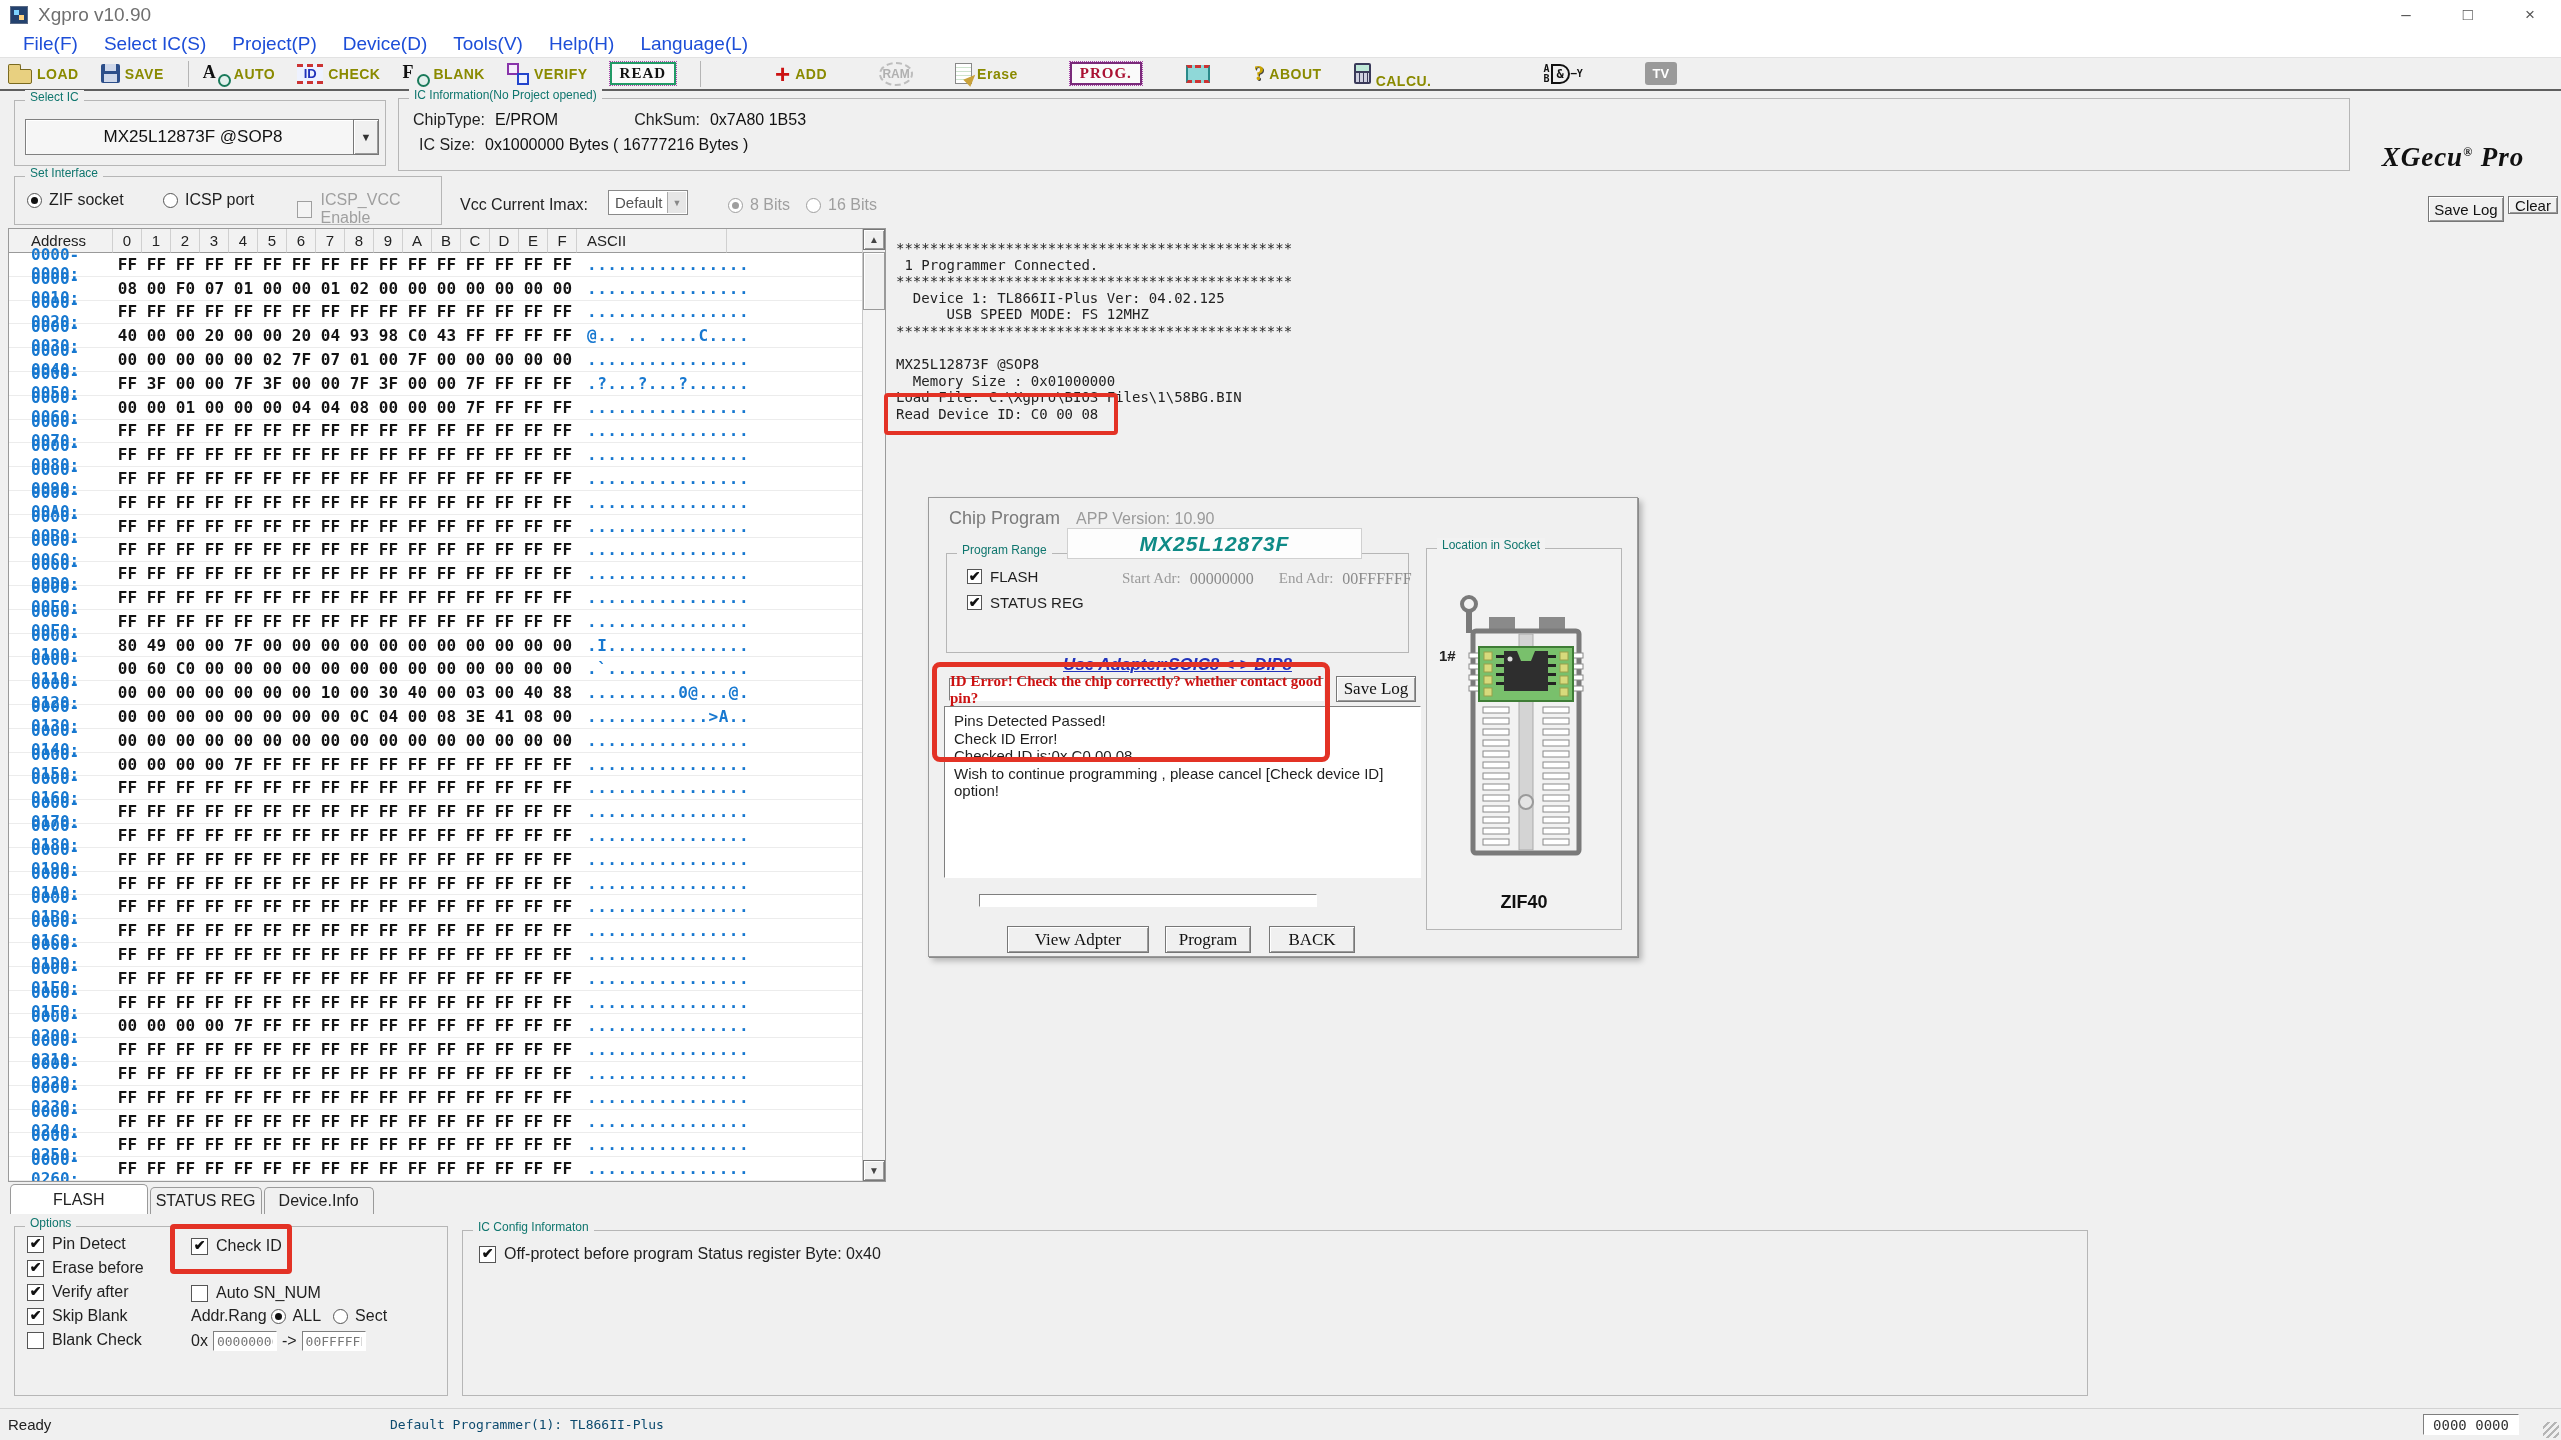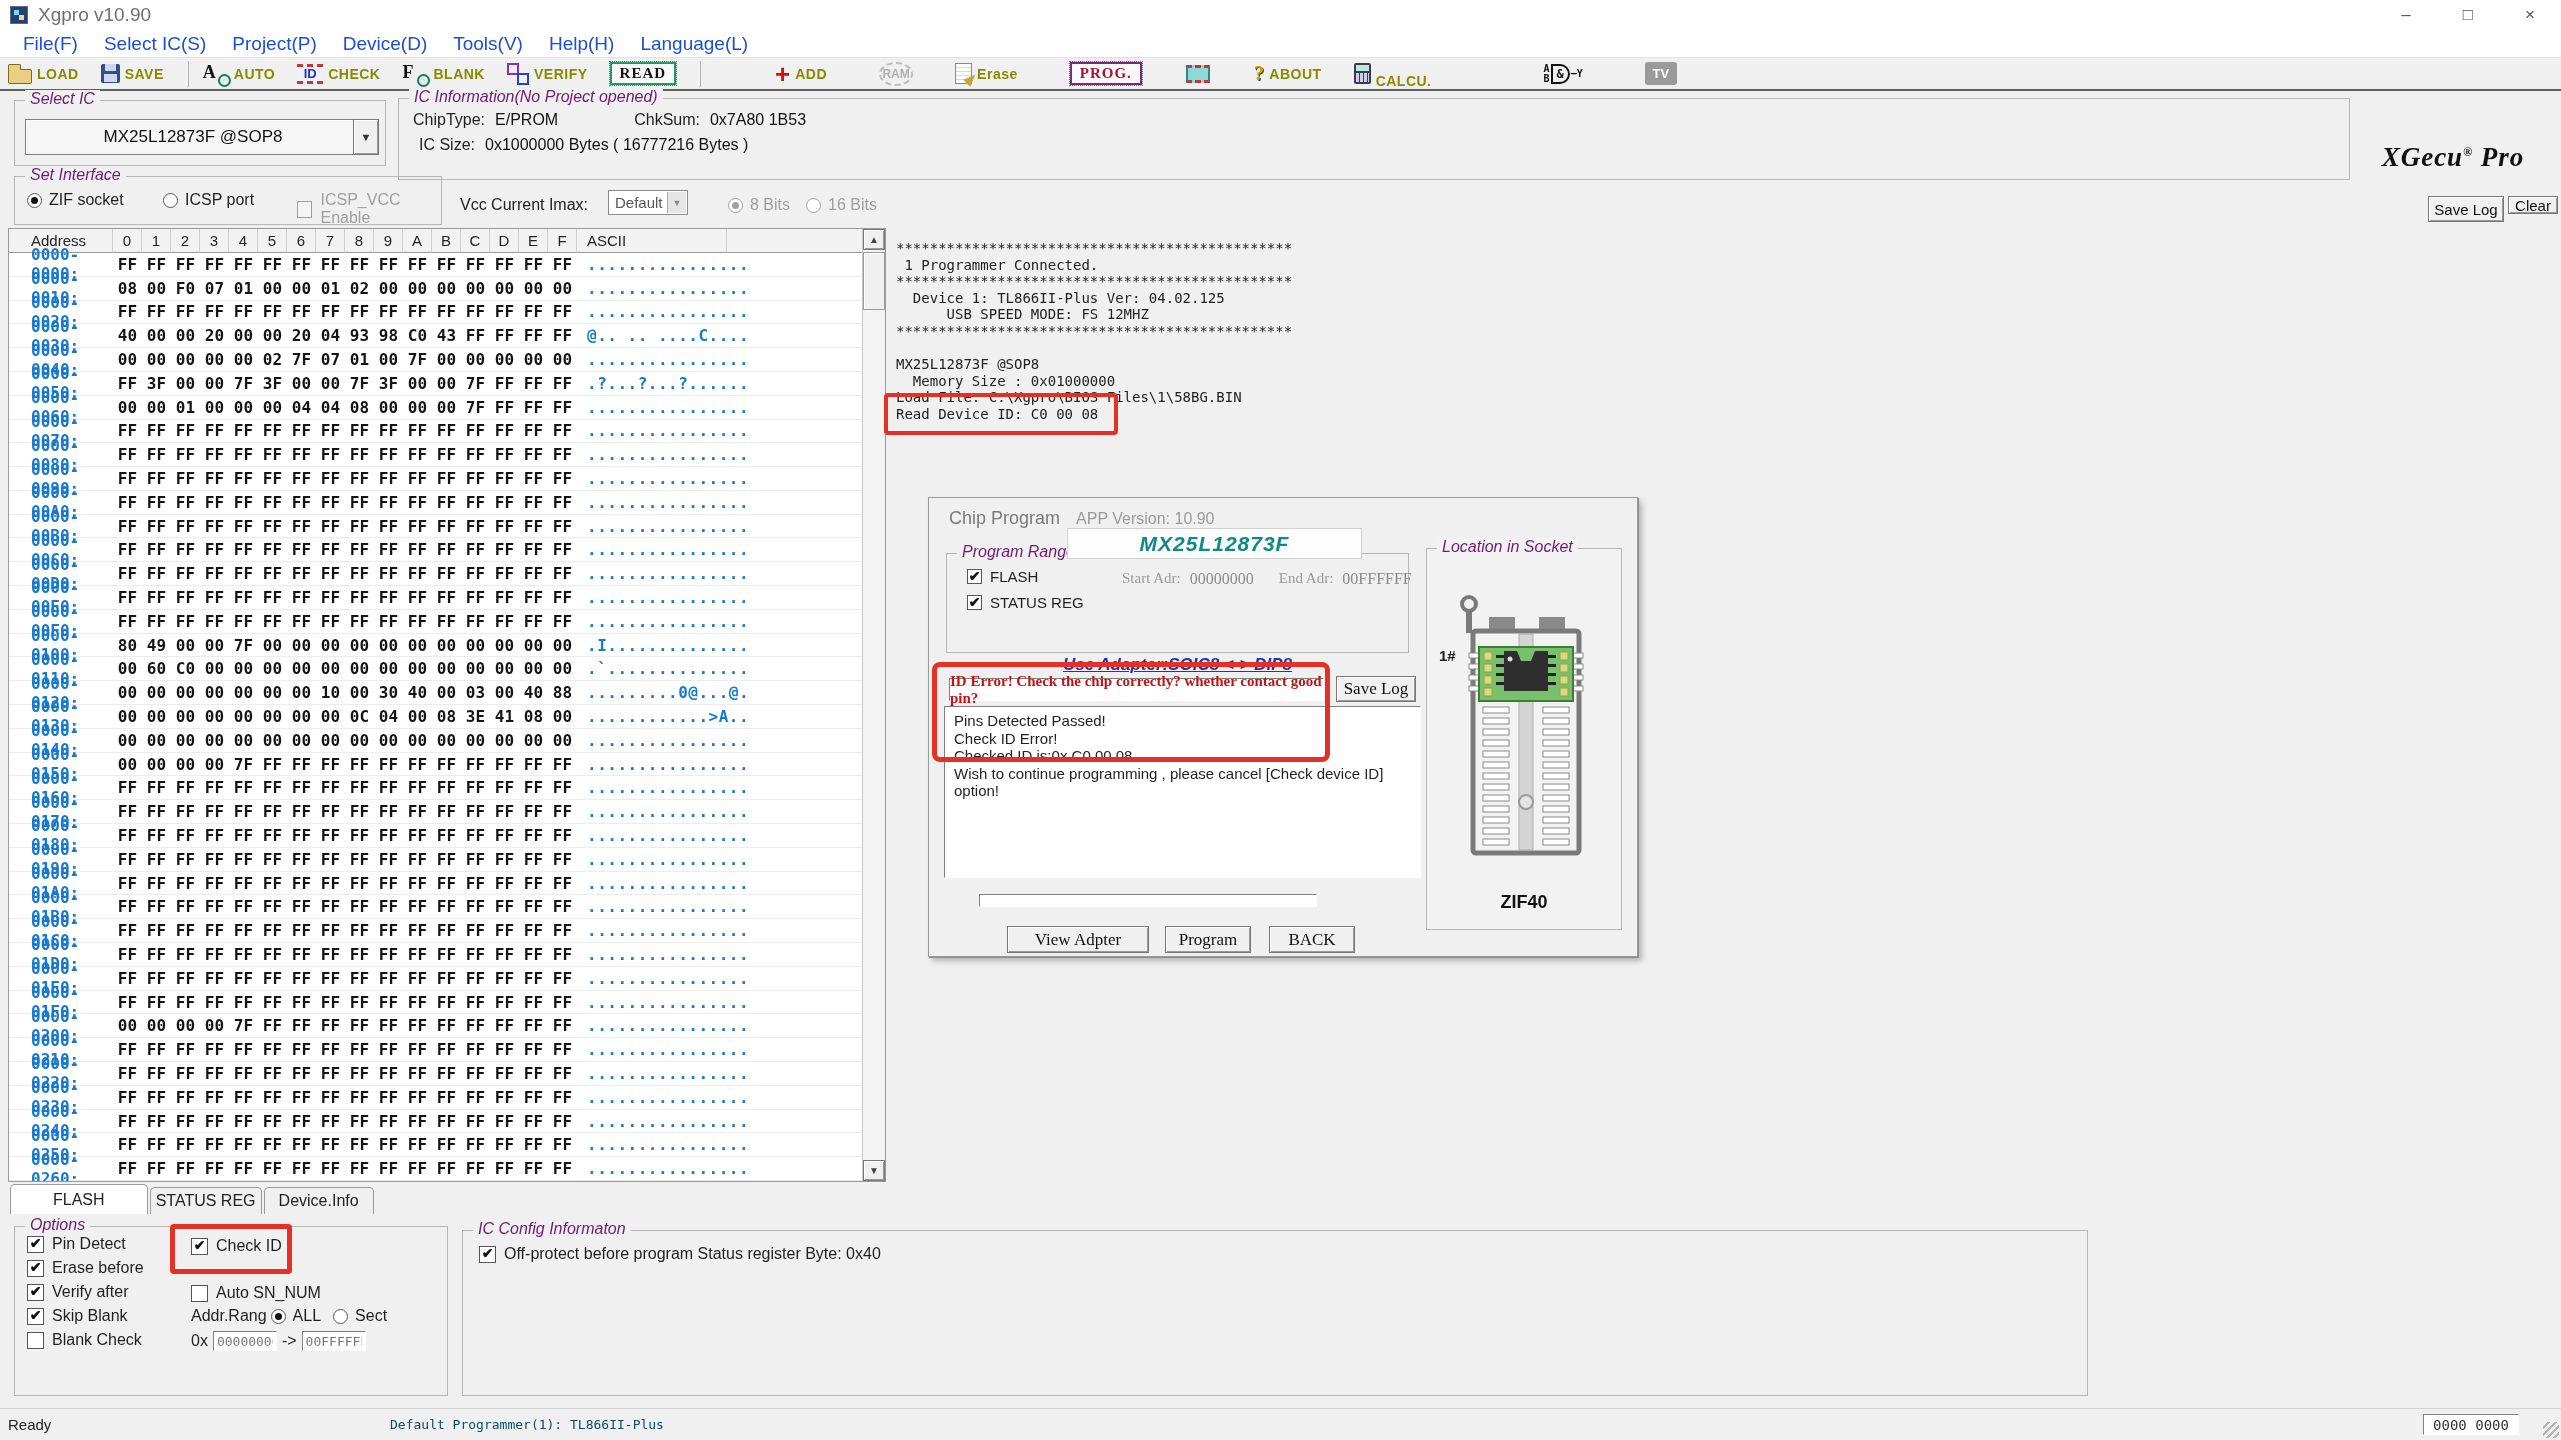--- a/index.html
+++ b/index.html
@@ -47,21 +47,21 @@
   .ic-calc { width:17px; height:21px; background:#3a3a5a; border-radius:2px; position:relative; }
   .ic-calc::before { content:""; position:absolute; left:2px; top:2px; right:2px; height:6px; background:#bfe8d8; }
   .ic-calc::after { content:""; position:absolute; left:2px; bottom:2px; right:2px; height:9px; background:repeating-linear-gradient(90deg,#cfd0e0 0 3px,#3a3a5a 3px 4px); }
   .ic-logic { display:flex; align-items:center; font:bold 10px "DejaVu Sans Mono", monospace; color:#111; }
   .ic-logic .ab { display:flex; flex-direction:column; line-height:10px; }
   .ic-logic .gate { border:2px solid #111; border-left:2px solid #111; border-radius:0 10px 10px 0; padding:1px 4px; margin:0 1px; font-size:12px; }
   .ic-tv { width:32px; height:23px; background:#9a9a9a; border-radius:3px; color:#fff; font-weight:bold; font-size:13px; display:flex; align-items:center; justify-content:center; }
 
   
   .grp { position:absolute; border:1px solid #b6b6b6; }
-  .grp > .glabel { position:absolute; top:-11px; left:10px; background:#f0f0f0; padding:0 5px; font-size:16px; color:#701a75; white-space:nowrap;font-style:italic; }
+  .grp > .glabel { position:absolute; top:-11px; left:10px; background:#f0f0f0; padding:0 5px; font-size:12px; color:#0f766e; white-space:nowrap; }
   .inset { border:1px solid; border-color:#7f7f7f #ffffff #ffffff #7f7f7f; background:#fff; }
   .btn { border:1px solid #777; background:#f0f0f0; box-shadow:inset 1px 1px 0 #fff, inset -1px -1px 0 #9a9a9a; display:flex; align-items:center; justify-content:center; font-size:15px; color:#111; }
   .serif { font-family:"Liberation Serif", serif; font-size:17px; }
 
   .cb { display:inline-flex; align-items:center; gap:8px; font-size:16px; color:#1f1f1f; }
   .cb .box { width:17px; height:17px; background:#fff; border:1px solid #555; display:inline-flex; align-items:center; justify-content:center; }
   .cb.checked .box::after { content:"✔"; font-size:14px; font-weight:bold; color:#111; margin-top:-2px; }
   .cb.disabled { color:#9f9f9f; }
   .cb.disabled .box { border-color:#9f9f9f; background:#f4f4f4; }
   .cb.small { font-size:15px; }
@@ -72,21 +72,21 @@
   .rb.selected .dot::after { content:""; position:absolute; left:3px; top:3px; right:3px; bottom:3px; border-radius:50%; background:#111; }
   .rb.disabled { color:#9f9f9f; }
   .rb.disabled .dot { border-color:#9f9f9f; }
   .rb.disabled.selected .dot::after { background:#9f9f9f; }
 
   
   #grp-select-ic { left:14px; top:100px; width:372px; height:66px; }
   #combo-ic { position:absolute; left:10px; top:18px; width:336px; height:36px; border:1px solid #808080; background:#f6f6f6; box-shadow:inset 1px 1px 0 #fff; display:flex; align-items:center; justify-content:center; font-size:17px; color:#111; }
   #combo-ic-btn { position:absolute; right:6px; top:18px; width:26px; height:36px; font-size:11px; color:#333; }
 
-  #grp-ic-info { left:398px; top:98px; width:1952px; height:82px; }
+  #grp-ic-info { left:398px; top:98px; width:1952px; height:73px; }
   #grp-ic-info .row { position:absolute; left:14px; font-size:16px; color:#1f1f1f; display:flex; gap:10px; }
   .lab { color:#1f1f1f; }
   .val { color:#111; }
 
   #brand { position:absolute; left:2358px; top:142px; width:190px; text-align:center; font-family:"Liberation Serif", serif; font-weight:bold; font-style:italic; font-size:27px; color:#111; letter-spacing:1px; }
   #brand sup { font-size:12px; }
 
   #grp-set-interface { left:14px; top:176px; width:428px; height:49px; }
   #btn-savelog-top { position:absolute; left:2428px; top:196px; width:76px; height:26px; }
   #btn-clear-top { position:absolute; left:2508px; top:196px; width:50px; height:18px; }

